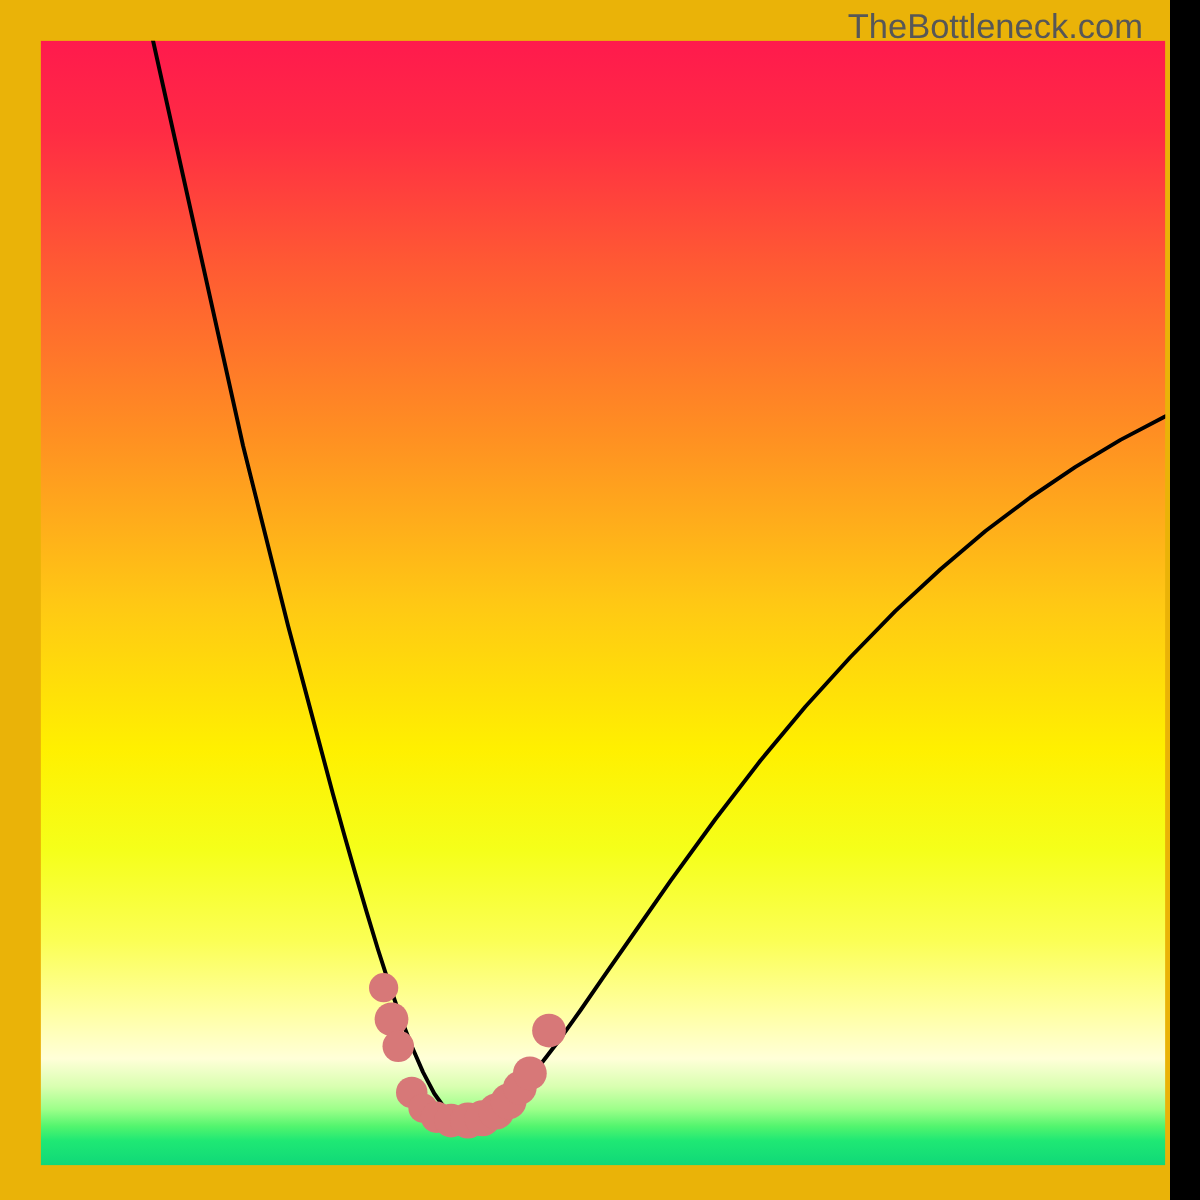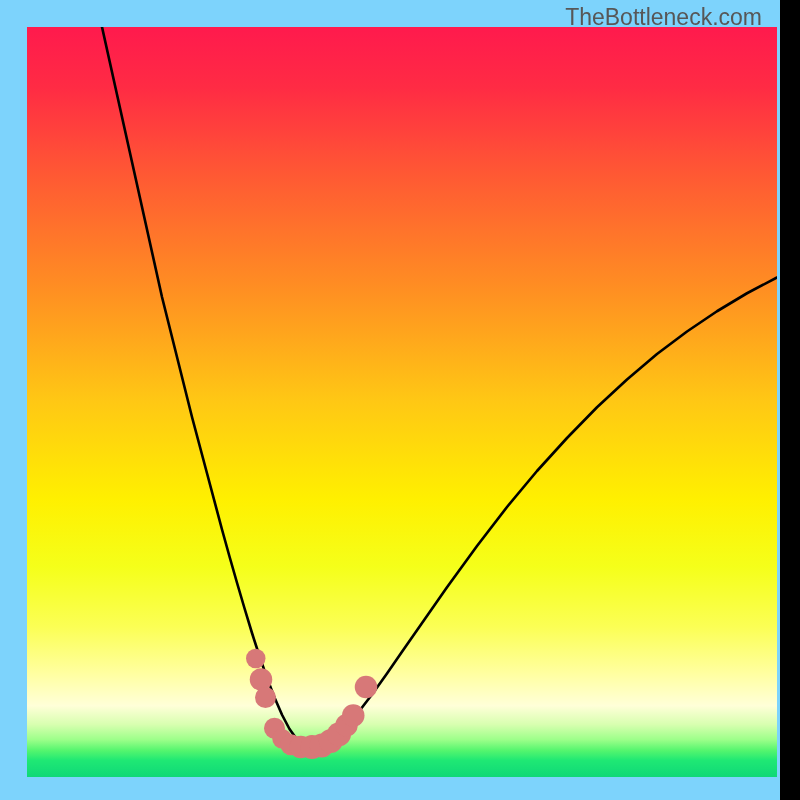--- a/index.html
+++ b/index.html
@@ -8,21 +8,21 @@
     width: 800px;
     height: 800px;
     background: #000;
     overflow: hidden;
     font-family: Arial, Helvetica, sans-serif;
   }
   .stage {
     position: relative;
     width: 780px;
     height: 800px;
-    background: #7dd3fc;
+    background: #eab308;
   }
   .plot-area {
     position: absolute;
     left: 27px;
     top: 27px;
     width: 750px;
     height: 750px;
     overflow: hidden;
   }
   .gradient-bg {

